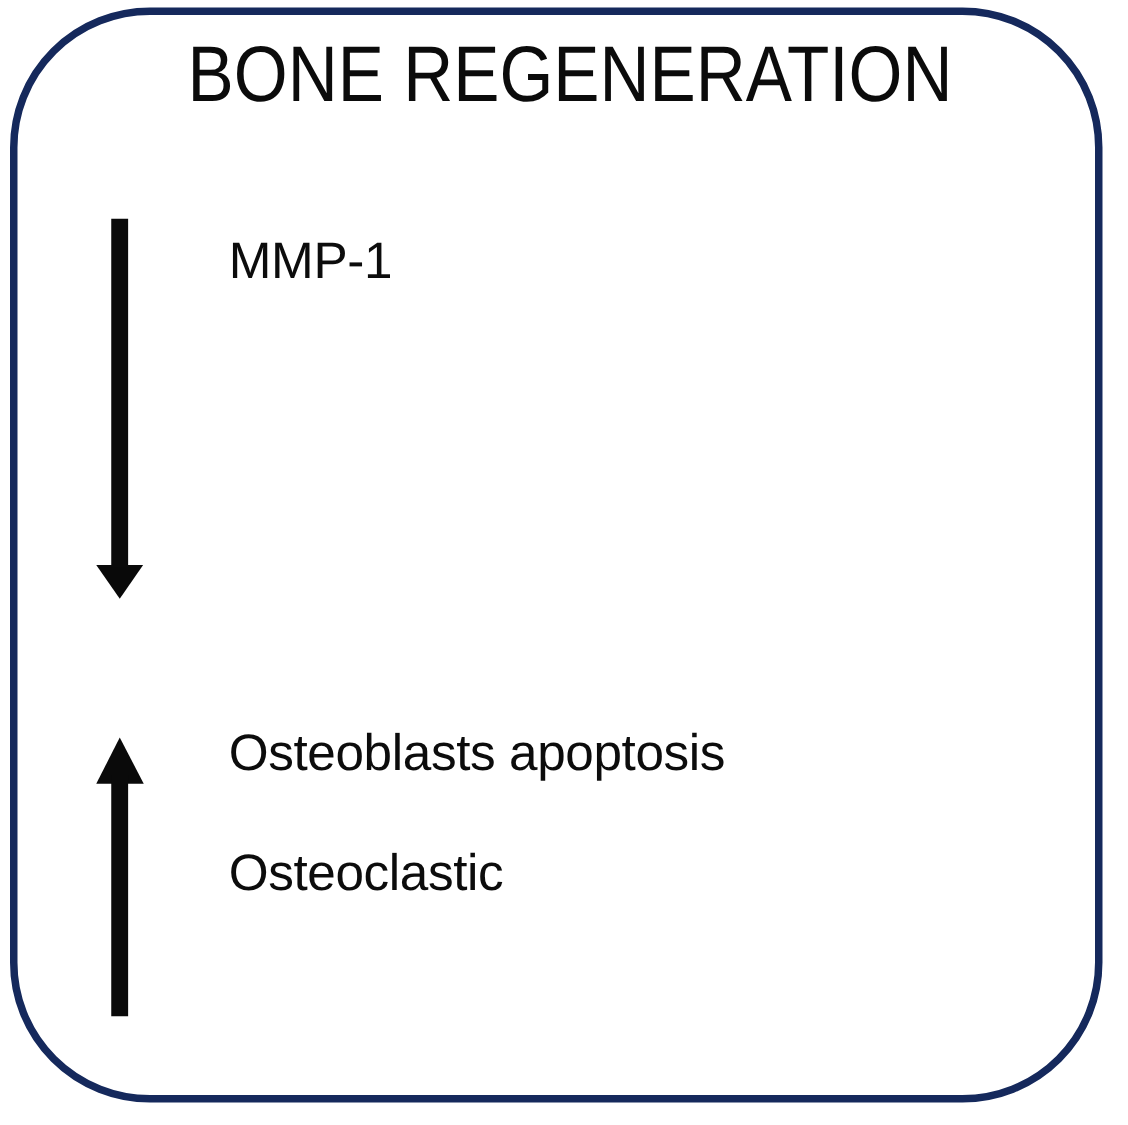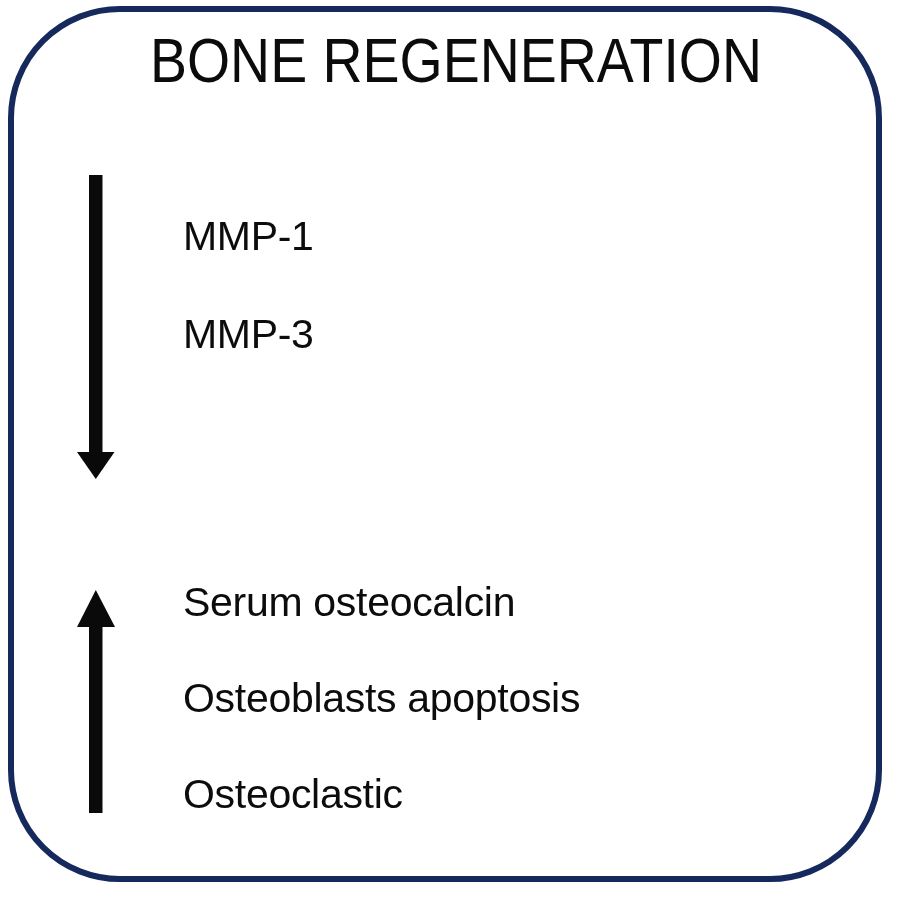--- a/index.html
+++ b/index.html
@@ -58,21 +58,21 @@
     height: 900px;
     pointer-events: none;
   }
 
   
   .item-group {
     position: absolute;
     left: 183px;
   }
 
-  .item-group.decrease { top: 186px; margin-top: 28px; }
+  .item-group.decrease { top: 186px; }
   .item-group.increase { top: 580px; }
 
   .item-label {
     font-family: "Liberation Sans", sans-serif;
     font-size: 41px;
     line-height: 44px;
     color: #0c0c0c;
     font-weight: 400;
     white-space: nowrap;
     letter-spacing: -0.3px;
@@ -102,22 +102,20 @@
     </g>
 
     <g>
       <polygon points="95.8,590 115,627 77,627" fill="#0a0a0a"></polygon>
       <rect x="89" y="620" width="13.5" height="193" fill="#0a0a0a"></rect>
     </g>
   </svg>
 
   <div class="item-group decrease">
     <div class="item-label">MMP-1</div>
-    <div class="item-label">MMP-3</div>
   </div>
 
   <div class="item-group increase">
-    <div class="item-label">Serum osteocalcin</div>
     <div class="item-label">Osteoblasts apoptosis</div>
     <div class="item-label">Osteoclastic</div>
   </div>
 
 </div>
 
 </body></html>

